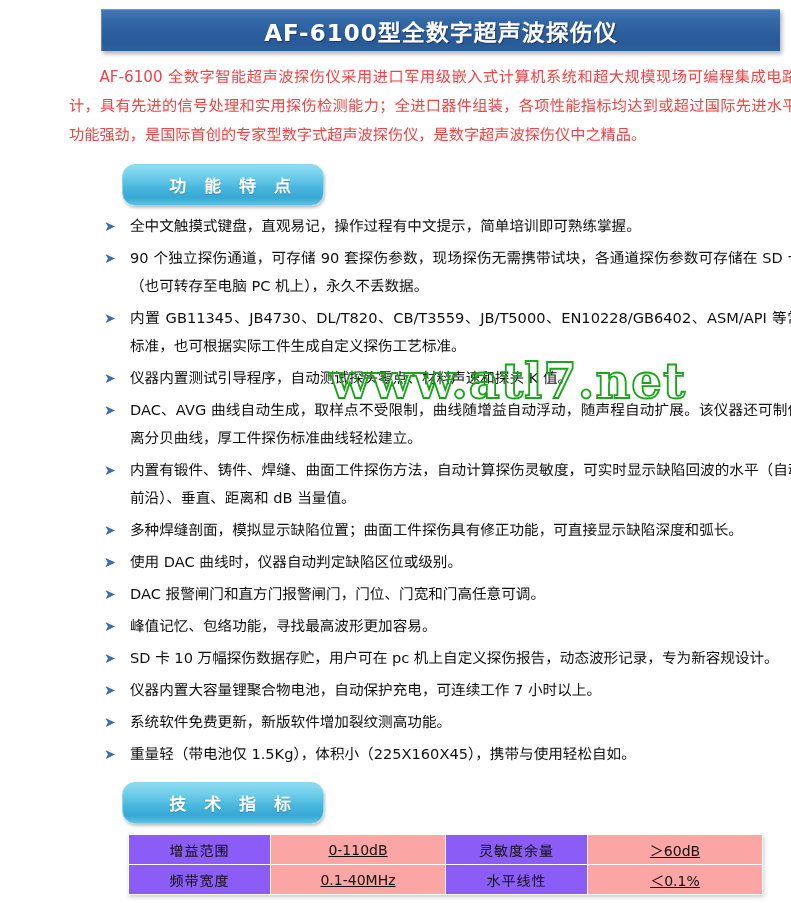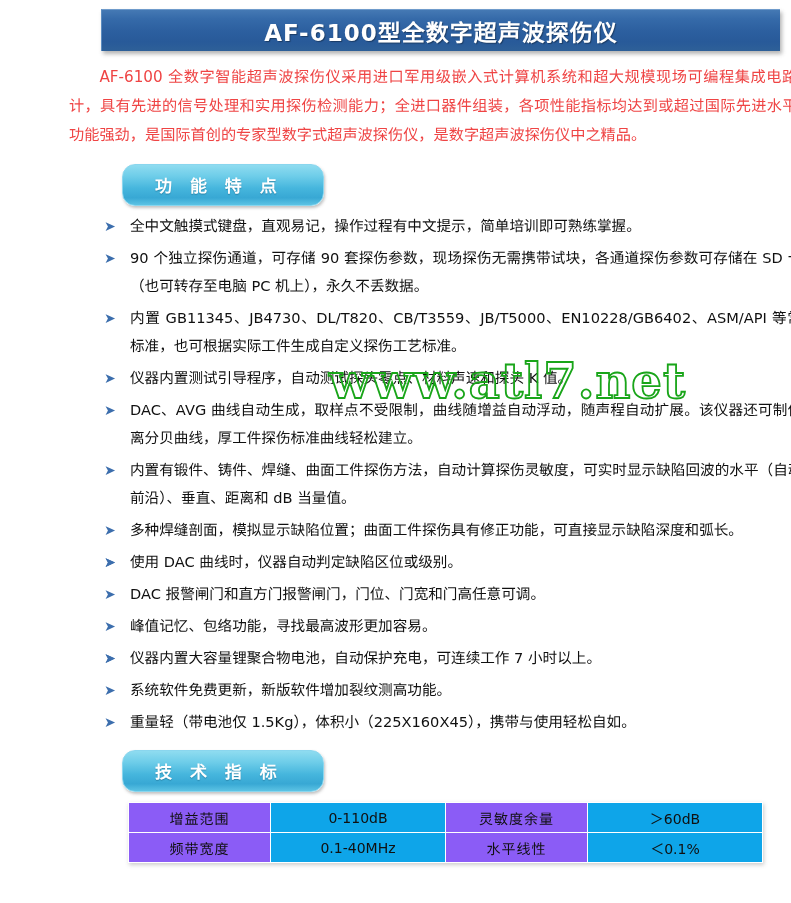--- a/index.html
+++ b/index.html
@@ -70,21 +70,21 @@
   }
 
   
   .badge-row {
     margin: 14px 0 4px 78px;
   }
   .badge {
     display: inline-block;
     min-width: 148px;
     padding: 7px 26px 8px;
-    text-align: left;
+    text-align: right;
     border-radius: 13px;
     background: linear-gradient(to bottom,
                 #8fdcf0 0%,
                 #6ecde9 28%,
                 #46b6dd 58%,
                 #38a8d4 82%,
                 #5cc3e4 100%);
     border: 1px solid #8ad6ee;
     box-shadow: 1px 2px 3px rgba(80,80,80,.35);
     color: #ffffff;
@@ -144,21 +144,22 @@
     padding: 1px 3px;
     white-space: nowrap;
     overflow: hidden;
   }
   table.spec td.k {
     background: #8b5cf6;
     width: 135px;
     letter-spacing: 1px;
   }
   table.spec td.v {
-    background: #0ea5e9;
+    background: #fca5a5;
+    text-decoration: underline;
   }
 
   
   .watermark {
     position: absolute;
     left: 0;
     top: 0;
     width: 791px;
     height: 903px;
     pointer-events: none;
@@ -211,21 +212,21 @@
       <li><span class="arrow">➤</span><span>90 个独立探伤通道，可存储 90 套探伤参数，现场探伤无需携带试块，各通道探伤参数可存储在 SD 卡上（也可转存至电脑 PC 机上），永久不丢数据。</span></li>
       <li><span class="arrow">➤</span><span>内置 GB11345、JB4730、DL/T820、CB/T3559、JB/T5000、EN10228/GB6402、ASM/API 等常用标准，也可根据实际工件生成自定义探伤工艺标准。</span></li>
       <li><span class="arrow">➤</span><span>仪器内置测试引导程序，自动测试探头零点、材料声速和探头 K 值。</span></li>
       <li><span class="arrow">➤</span><span>DAC、AVG 曲线自动生成，取样点不受限制，曲线随增益自动浮动，随声程自动扩展。该仪器还可制作距离分贝曲线，厚工件探伤标准曲线轻松建立。</span></li>
       <li><span class="arrow">➤</span><span>内置有锻件、铸件、焊缝、曲面工件探伤方法，自动计算探伤灵敏度，可实时显示缺陷回波的水平（自动减前沿）、垂直、距离和 dB 当量值。</span></li>
       <li><span class="arrow">➤</span><span>多种焊缝剖面，模拟显示缺陷位置；曲面工件探伤具有修正功能，可直接显示缺陷深度和弧长。</span></li>
       <li><span class="arrow">➤</span></li>
       <li><span class="arrow">➤</span><span>使用 DAC 曲线时，仪器自动判定缺陷区位或级别。</span></li>
       <li><span class="arrow">➤</span><span>DAC 报警闸门和直方门报警闸门，门位、门宽和门高任意可调。</span></li>
       <li><span class="arrow">➤</span><span>峰值记忆、包络功能，寻找最高波形更加容易。</span></li>
-      <li><span class="arrow">➤</span></li>
+      <li><span class="arrow">➤</span><span>SD 卡 10 万幅探伤数据存贮，用户可在 pc 机上自定义探伤报告，动态波形记录，专为新容规设计。</span></li>
       <li><span class="arrow">➤</span><span>仪器内置大容量锂聚合物电池，自动保护充电，可连续工作 7 小时以上。</span></li>
       <li><span class="arrow">➤</span><span>系统软件免费更新，新版软件增加裂纹测高功能。</span></li>
       <li><span class="arrow">➤</span><span>重量轻（带电池仅 1.5Kg），体积小（225X160X45），携带与使用轻松自如。</span></li>
     </ul>
 
   <div class="badge-row">
     <span class="badge">技 术 指 标</span>
   </div>
 
   <div class="spec-wrap">

